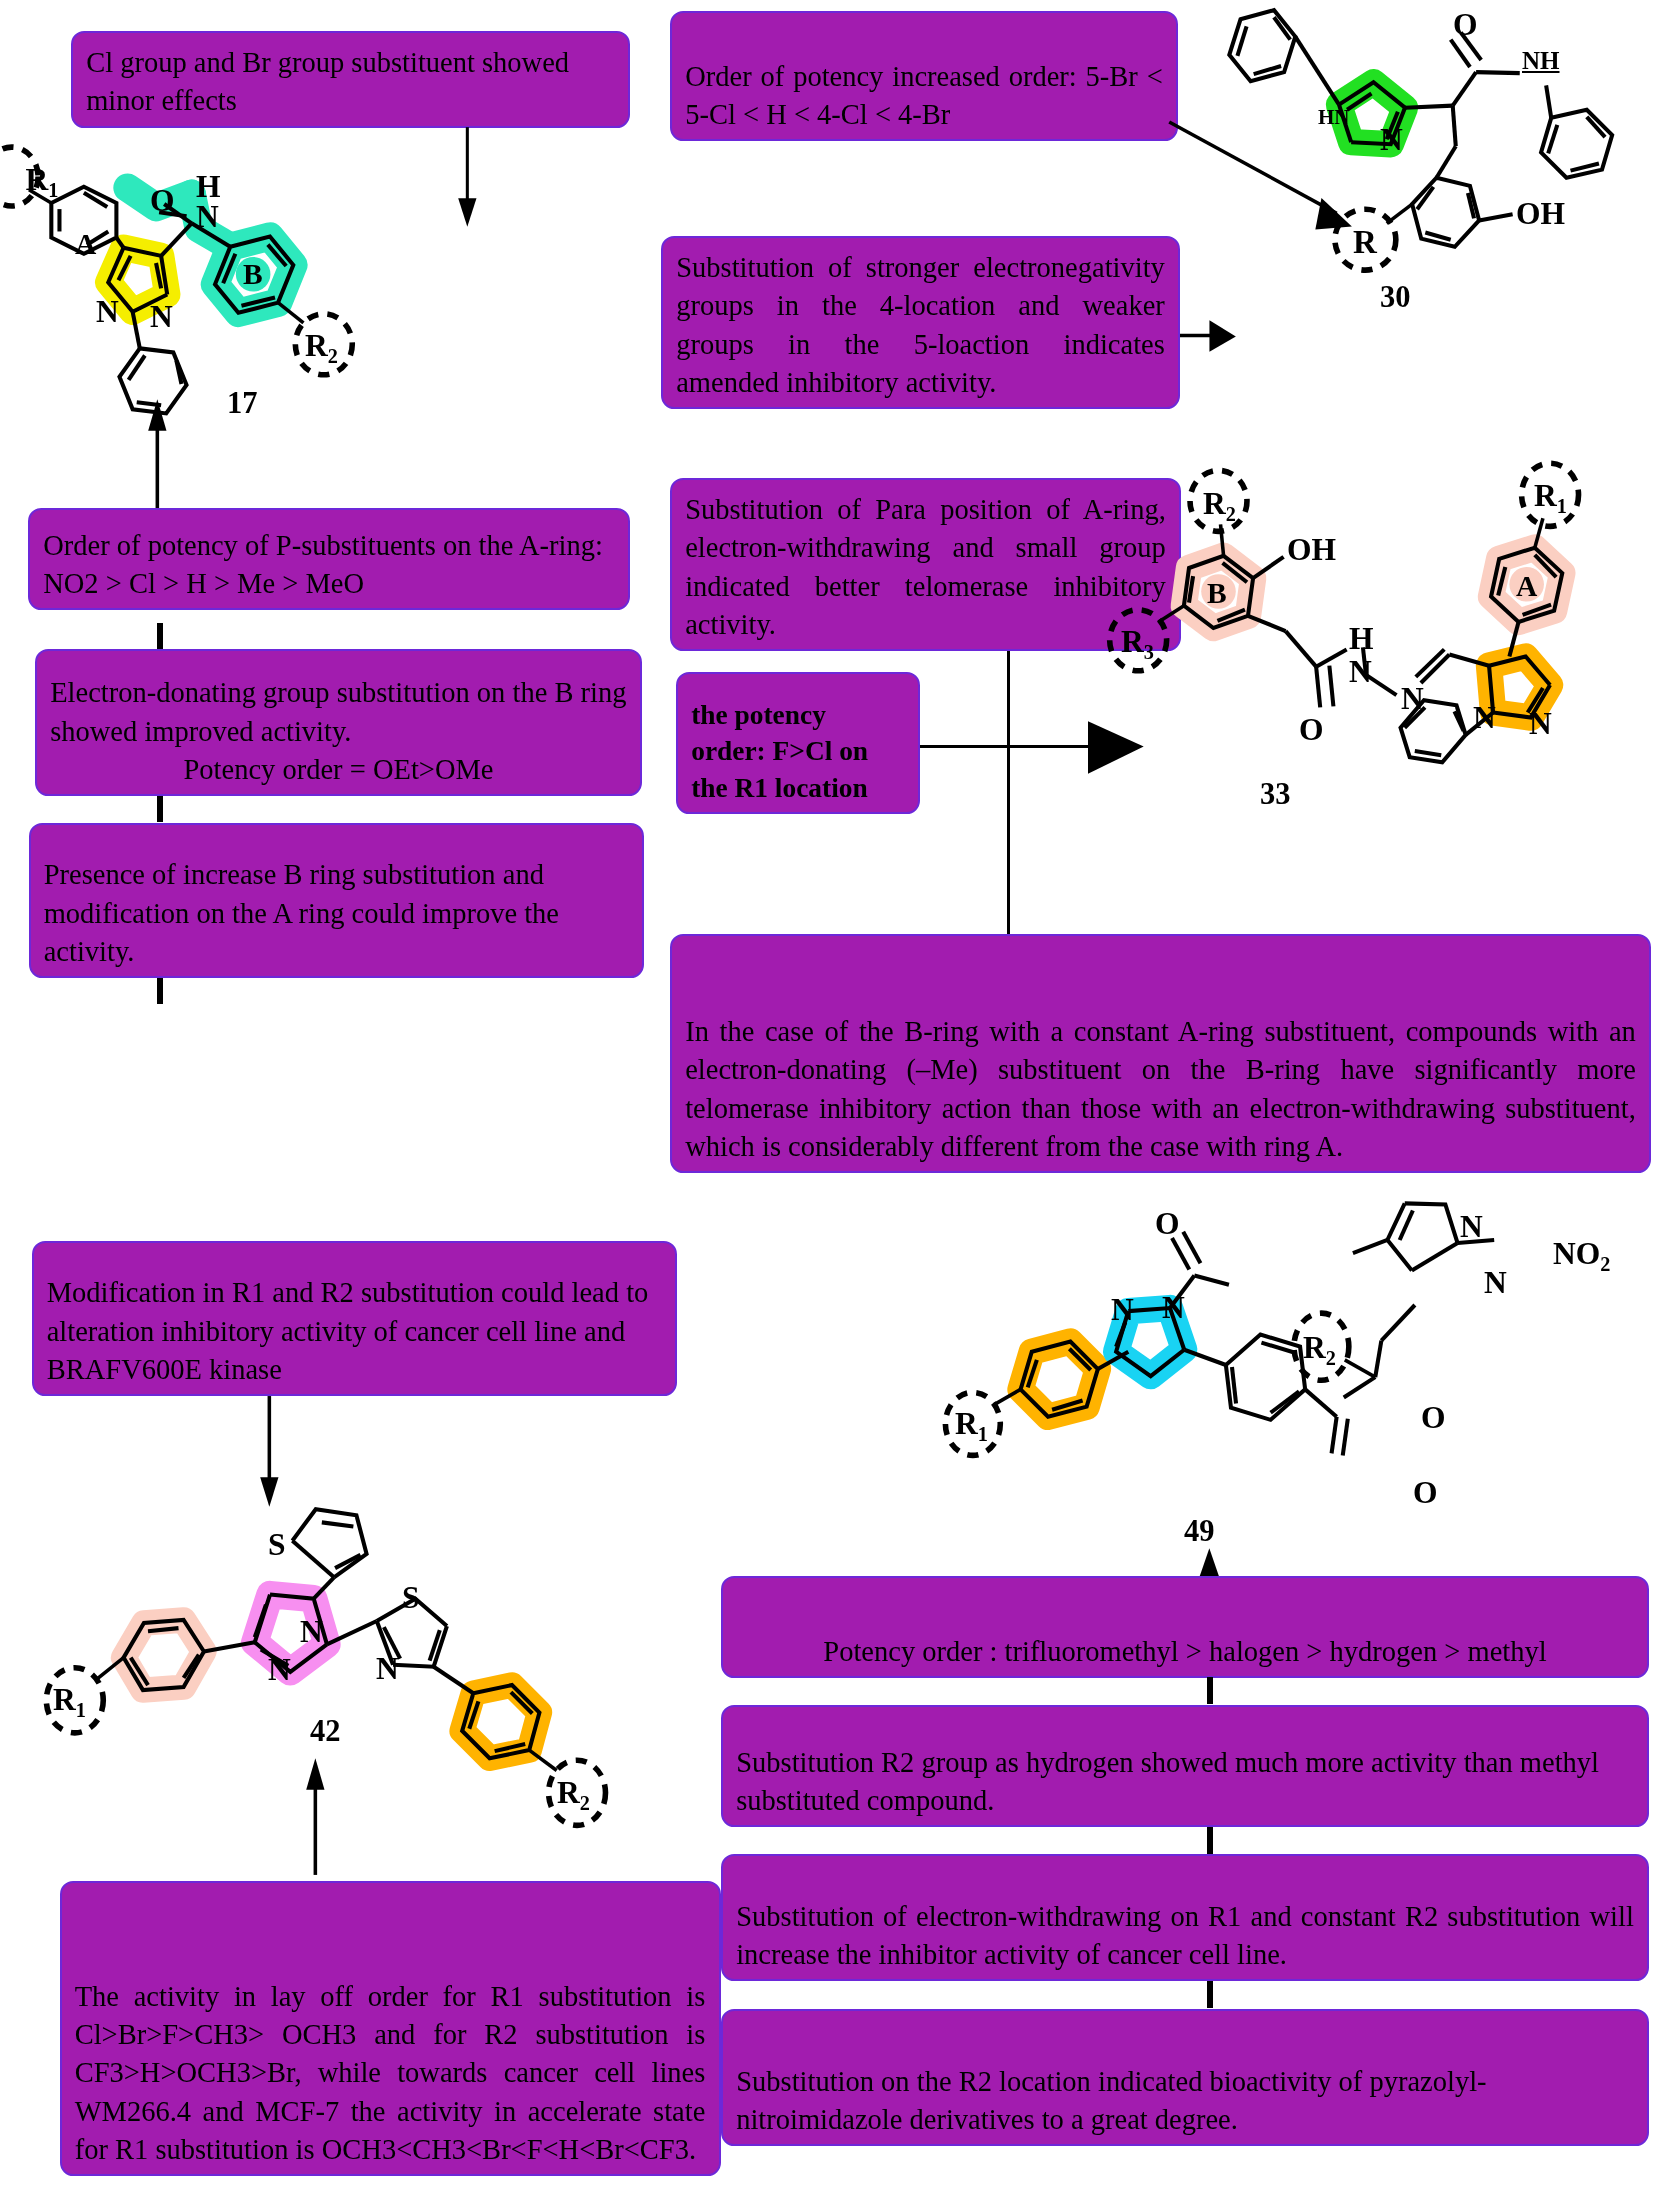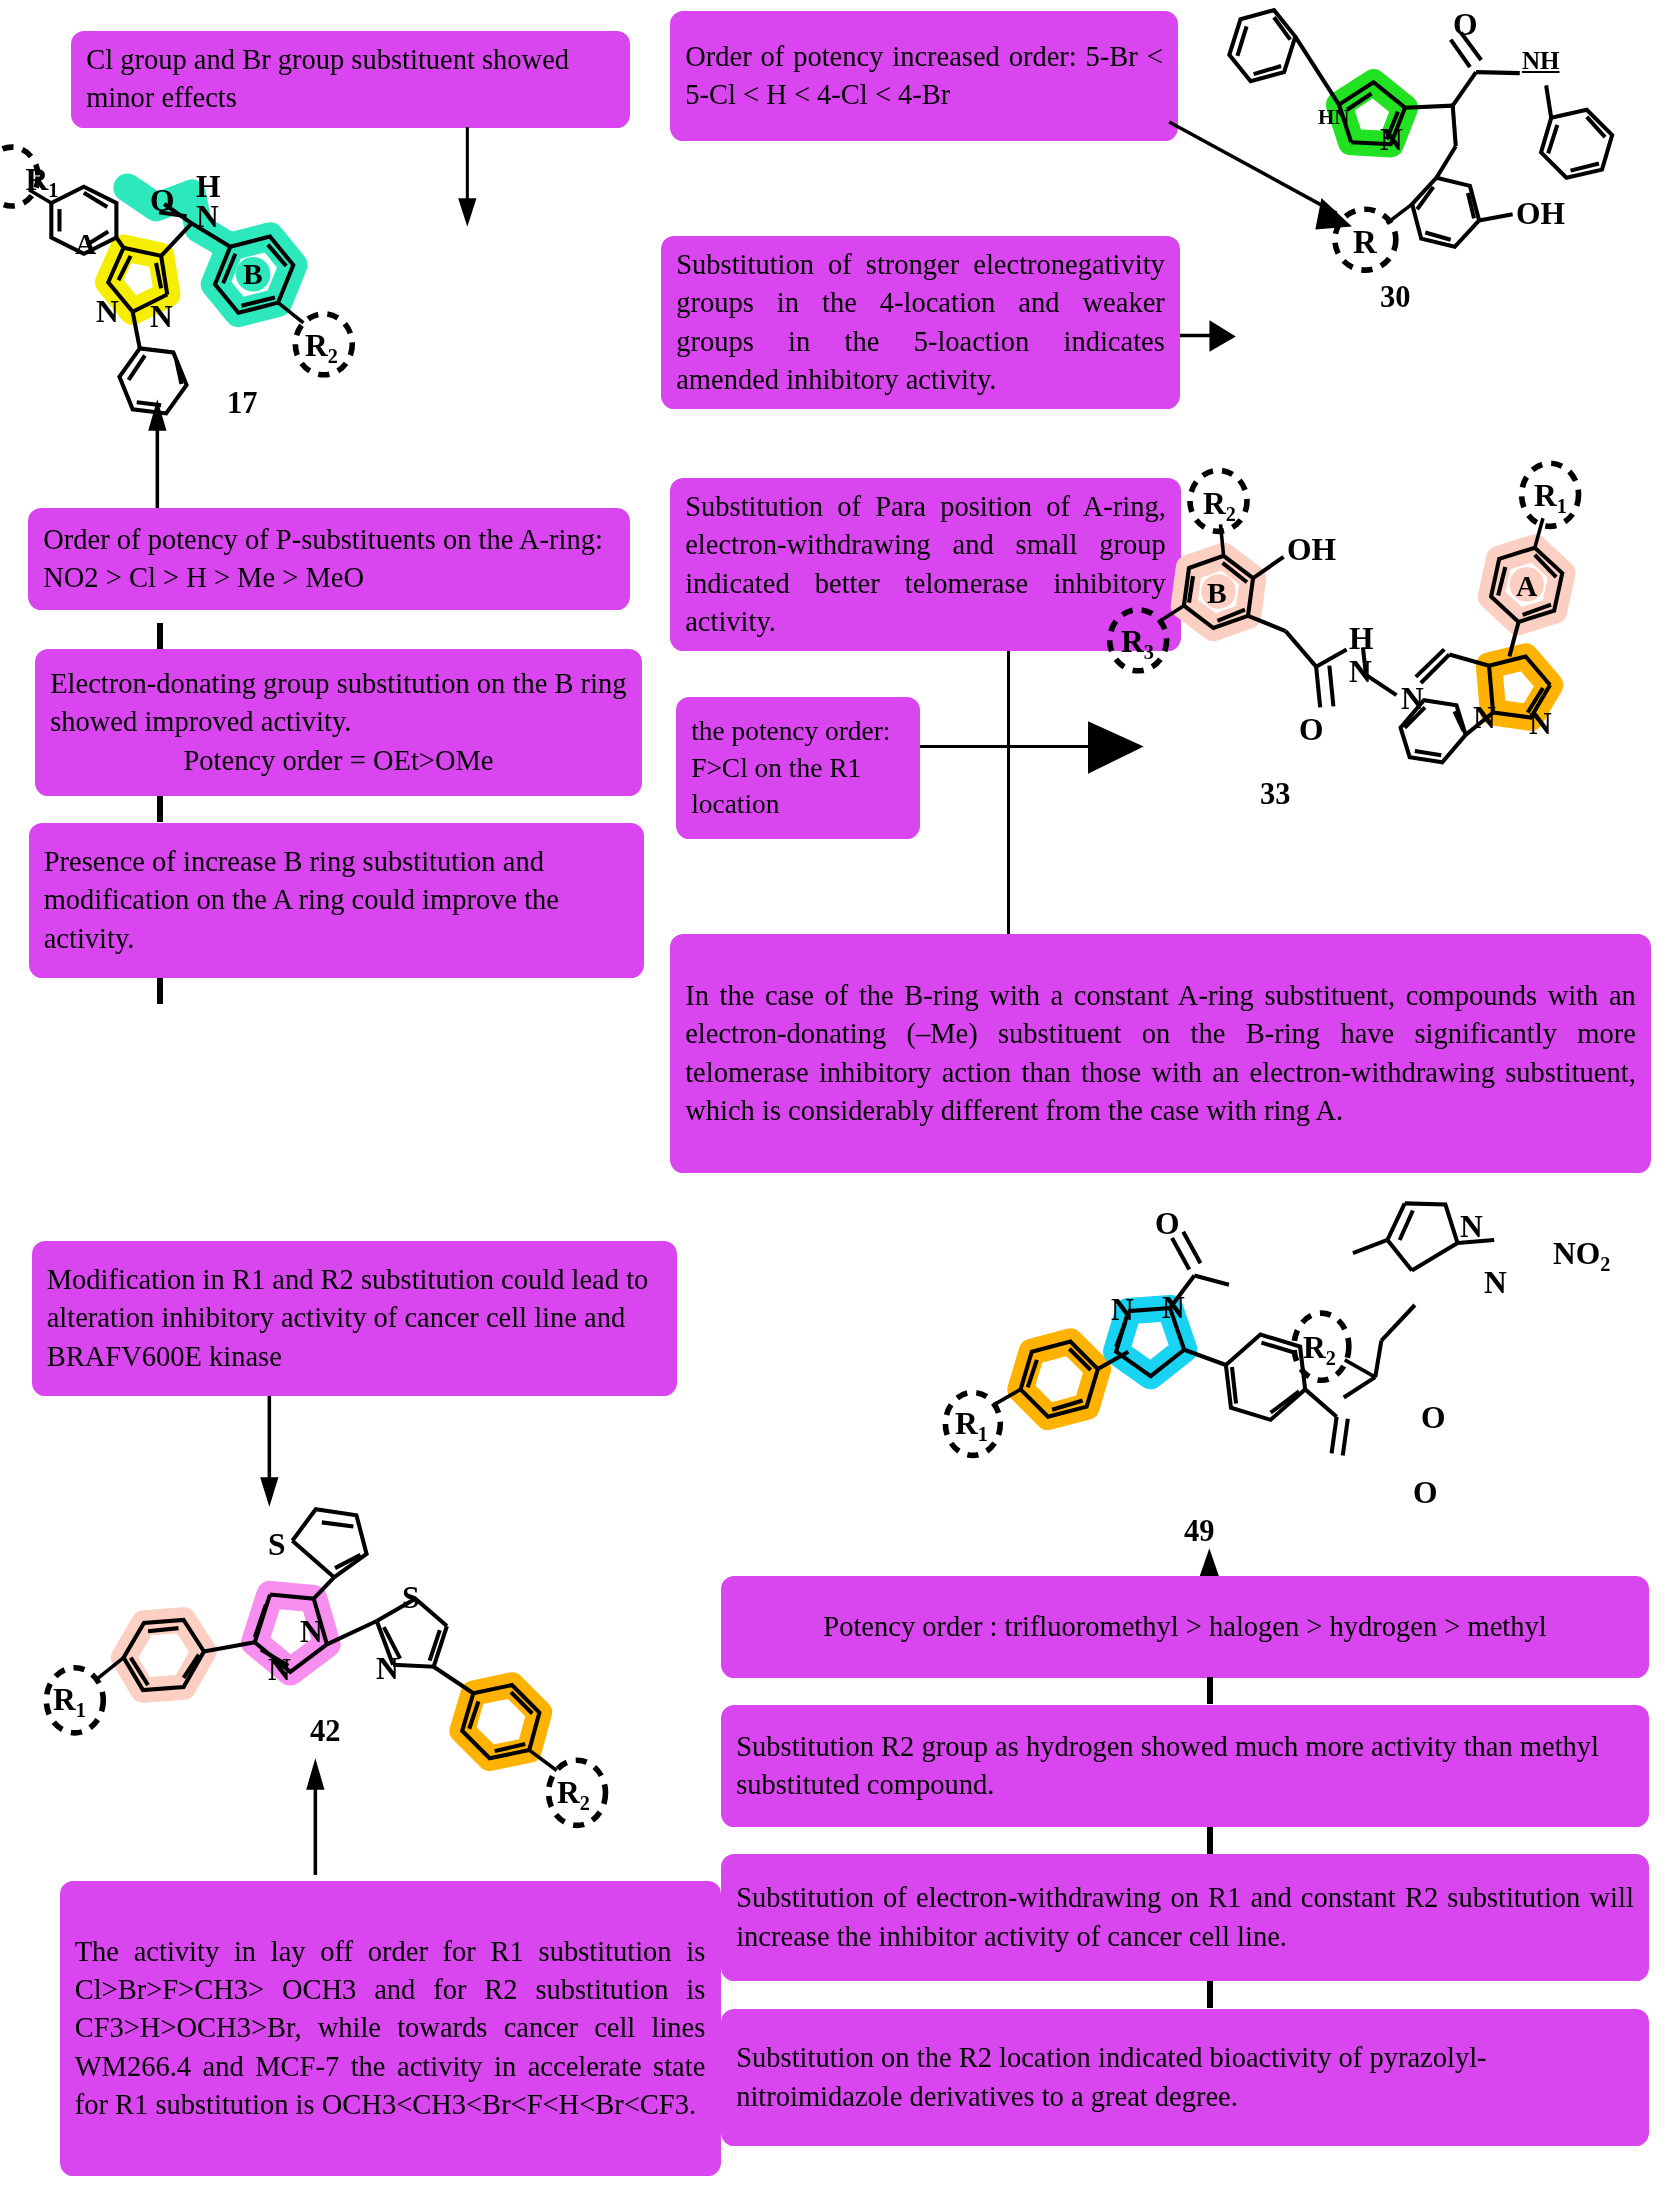--- a/index.html
+++ b/index.html
@@ -1,19 +1,19 @@
 <!DOCTYPE html>
 <html style="font-size:8.1px"><head>
 <meta charset="utf-8">
 <style>
   html,body{margin:0;padding:0;background:#ffffff;}
   body{font-family:"Liberation Serif",serif;color:#000;}
   #page{position:relative;width:1669px;height:2205px;background:#fff;overflow:hidden;}
-  .box{position:absolute;border:2px solid #d946ef;border-radius:13.2px;background:#d946ef;
-       box-sizing:border-box;display:flex;align-items:center;}
+  .box{position:absolute;border:2px solid #6d28d9;border-radius:13.2px;background:#a21caf;
+       box-sizing:border-box;display:flex;align-items:flex-end;}
   .box .txt{width:100%;padding:5.1px 13.2px;font-size:28.5px;line-height:1.34;
             text-align:justify;text-justify:inter-word;}
   .box .txt.ctr{text-align:center;}
   .box .txt.lft{text-align:left;}
   .conn{position:absolute;background:#000;}
   .conn.v{width:6.1px;}
   .conn.h{height:2.5px;}
   svg{position:absolute;overflow:visible;}
   .lbl{position:absolute;font-weight:bold;font-size:28.5px;font-family:"Liberation Serif",serif;}
 </style>
@@ -202,21 +202,21 @@
   <span class="lbl" style="left:1318px;top:105px;font-size:21px;">HN</span>
   <span class="lbl" style="left:1380px;top:122px;font-size:31.5px;">N</span>
   <span class="lbl" style="left:1516px;top:196px;font-size:31.5px;">OH</span>
   <span class="lbl" style="left:1353px;top:224px;font-size:33px;">R</span>
   <span class="lbl" style="left:1380px;top:280px;font-size:30.5px;">30</span>
 
   <div class="box" style="left:670px;top:478px;width:511px;height:173px;">
     <div class="txt">Substitution of Para position of A-ring, electron-withdrawing and small group indicated better telomerase inhibitory activity.</div>
   </div>
 
-  <div class="box" style="left:676px;top:697px;width:244px;height:142px;">
+  <div class="box" style="left:676px;top:672px;width:244px;height:142px;font-weight:bold;">
     <div class="txt lft" style="font-size:27.4px;">the potency order: F&gt;Cl on the R1 location</div>
   </div>
 
   <div class="conn" style="left:1007px;top:651px;width:2.5px;height:244px;"></div>
   <div class="conn h" style="left:920px;top:745px;width:188px;height:3px;"></div>
   <svg style="left:1088px;top:712px;width:81px;height:76px;" viewBox="0 0 160 150" width="81" height="76">
     <polygon points="0,18 110,68 0,122" fill="#000"></polygon>
   </svg>
 
   <div class="conn" style="left:1007px;top:895px;width:2.5px;height:41px;"></div>

